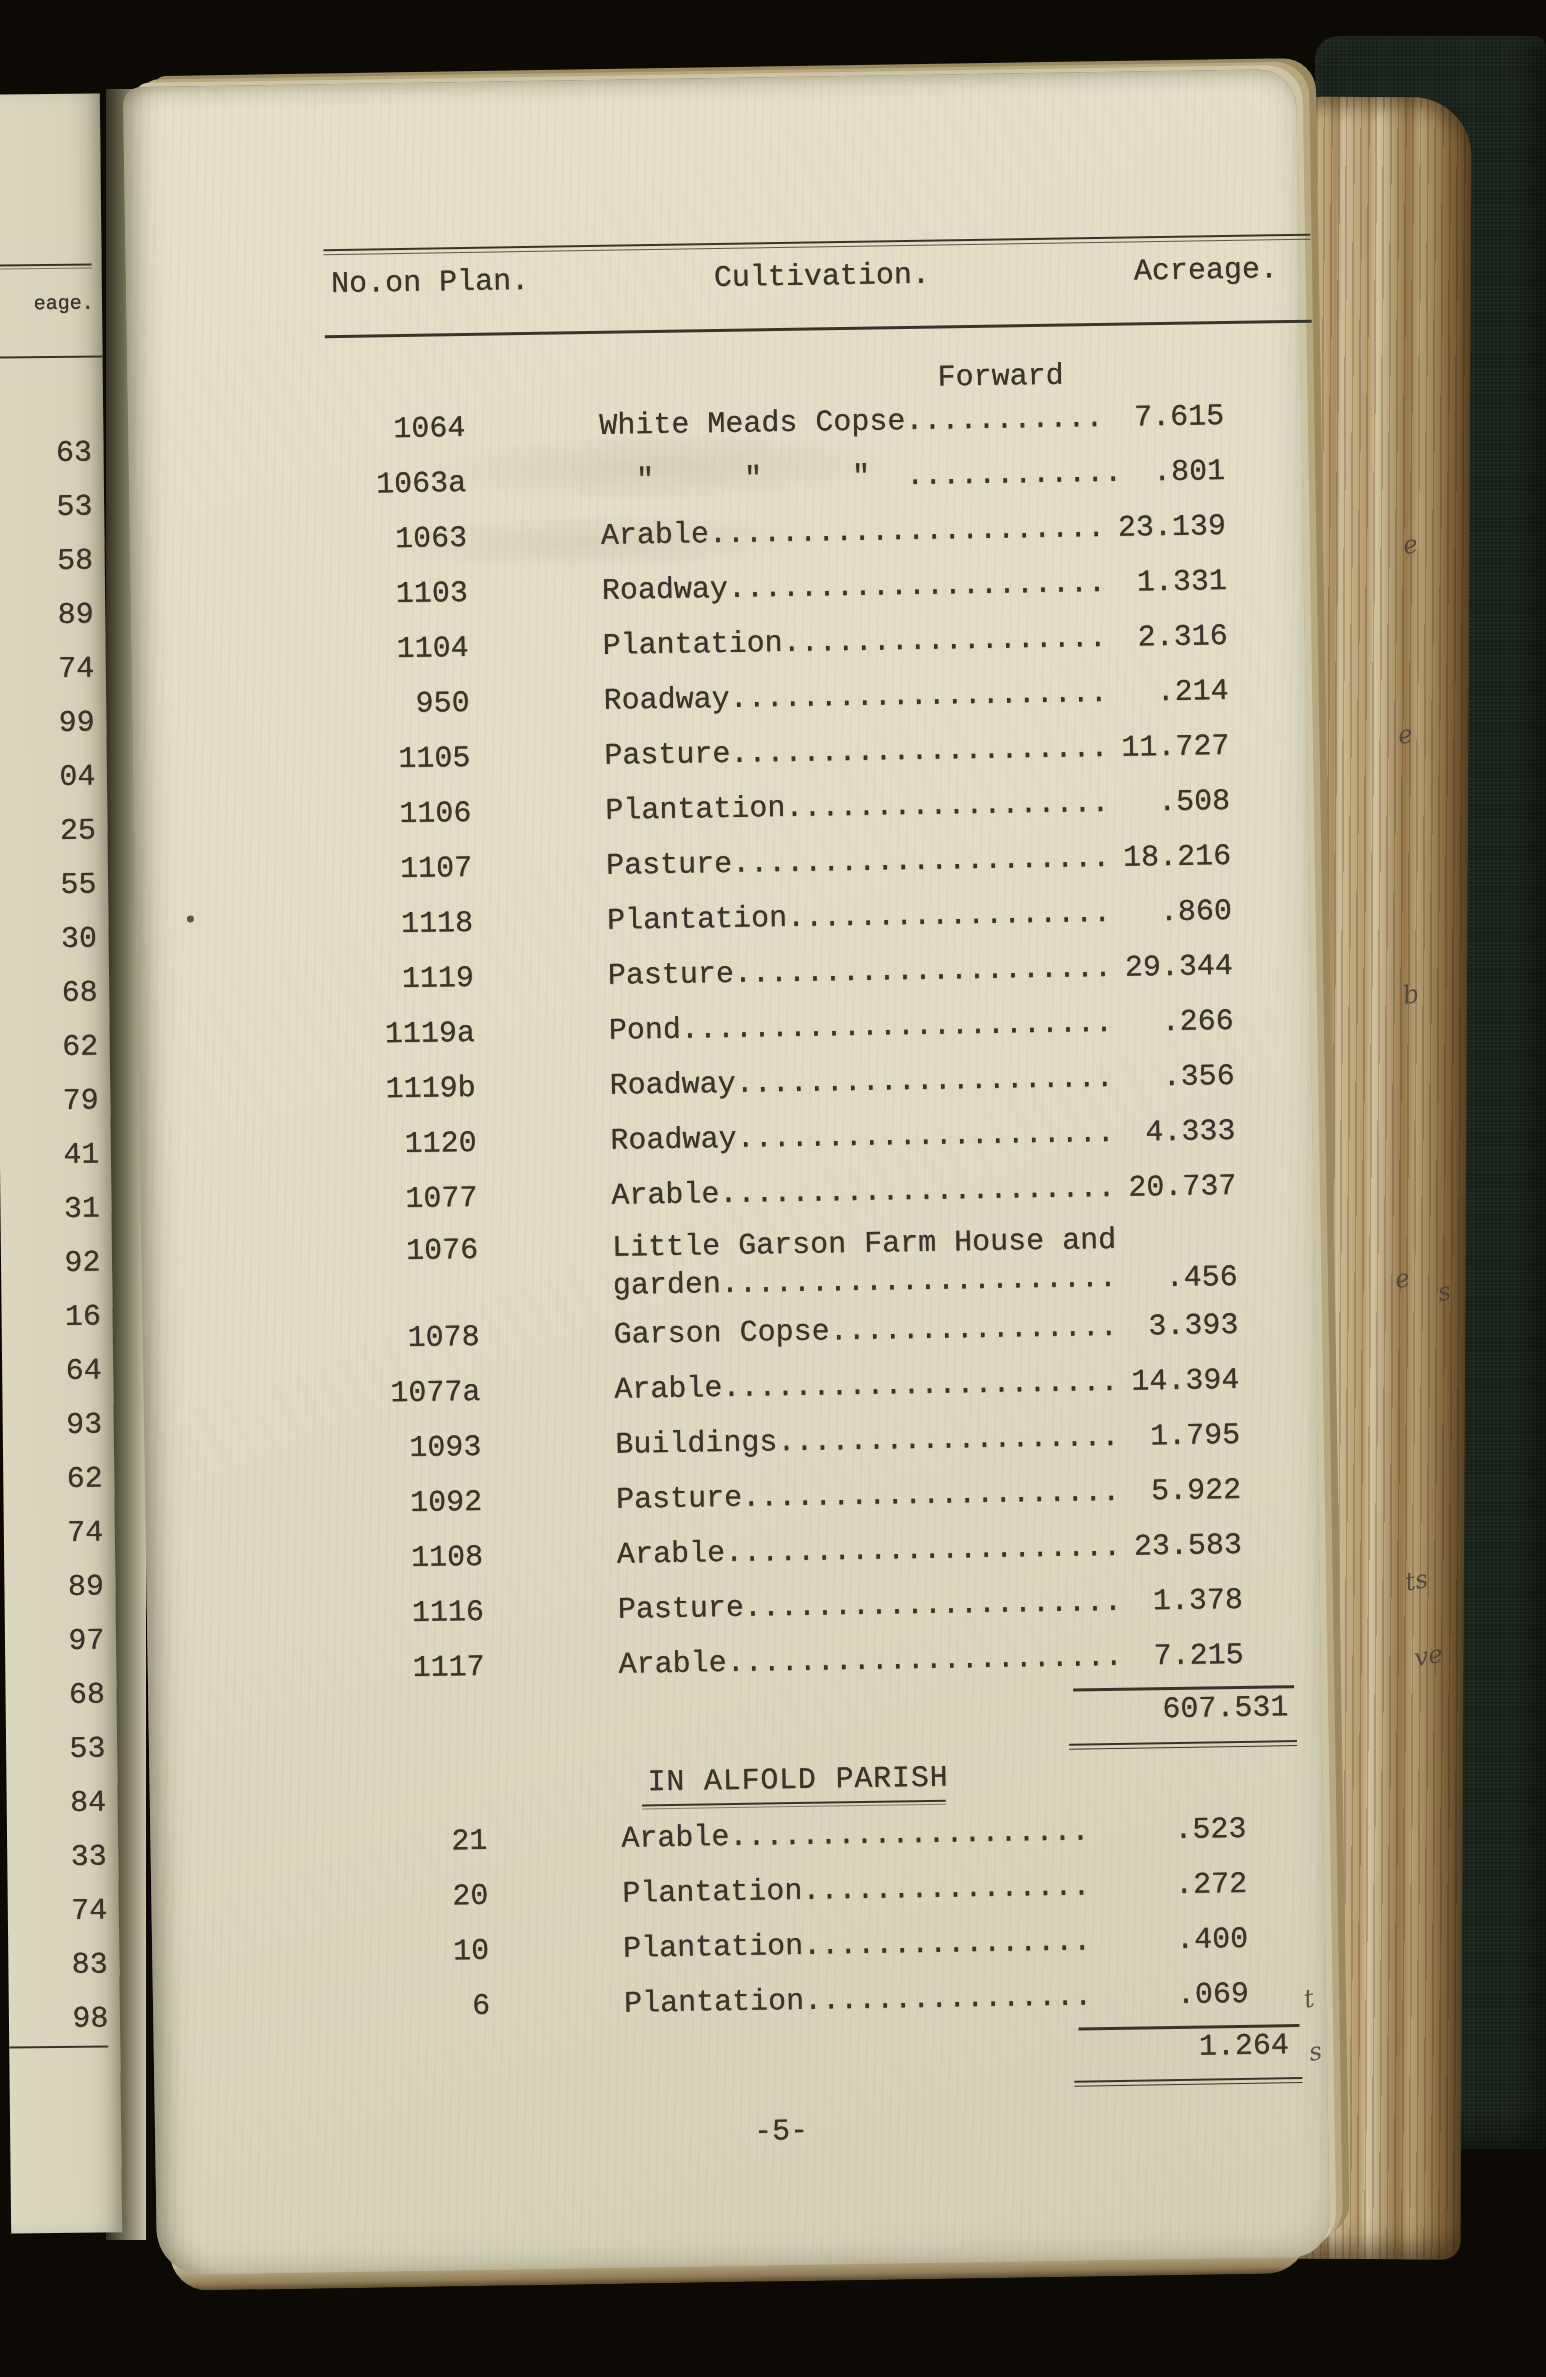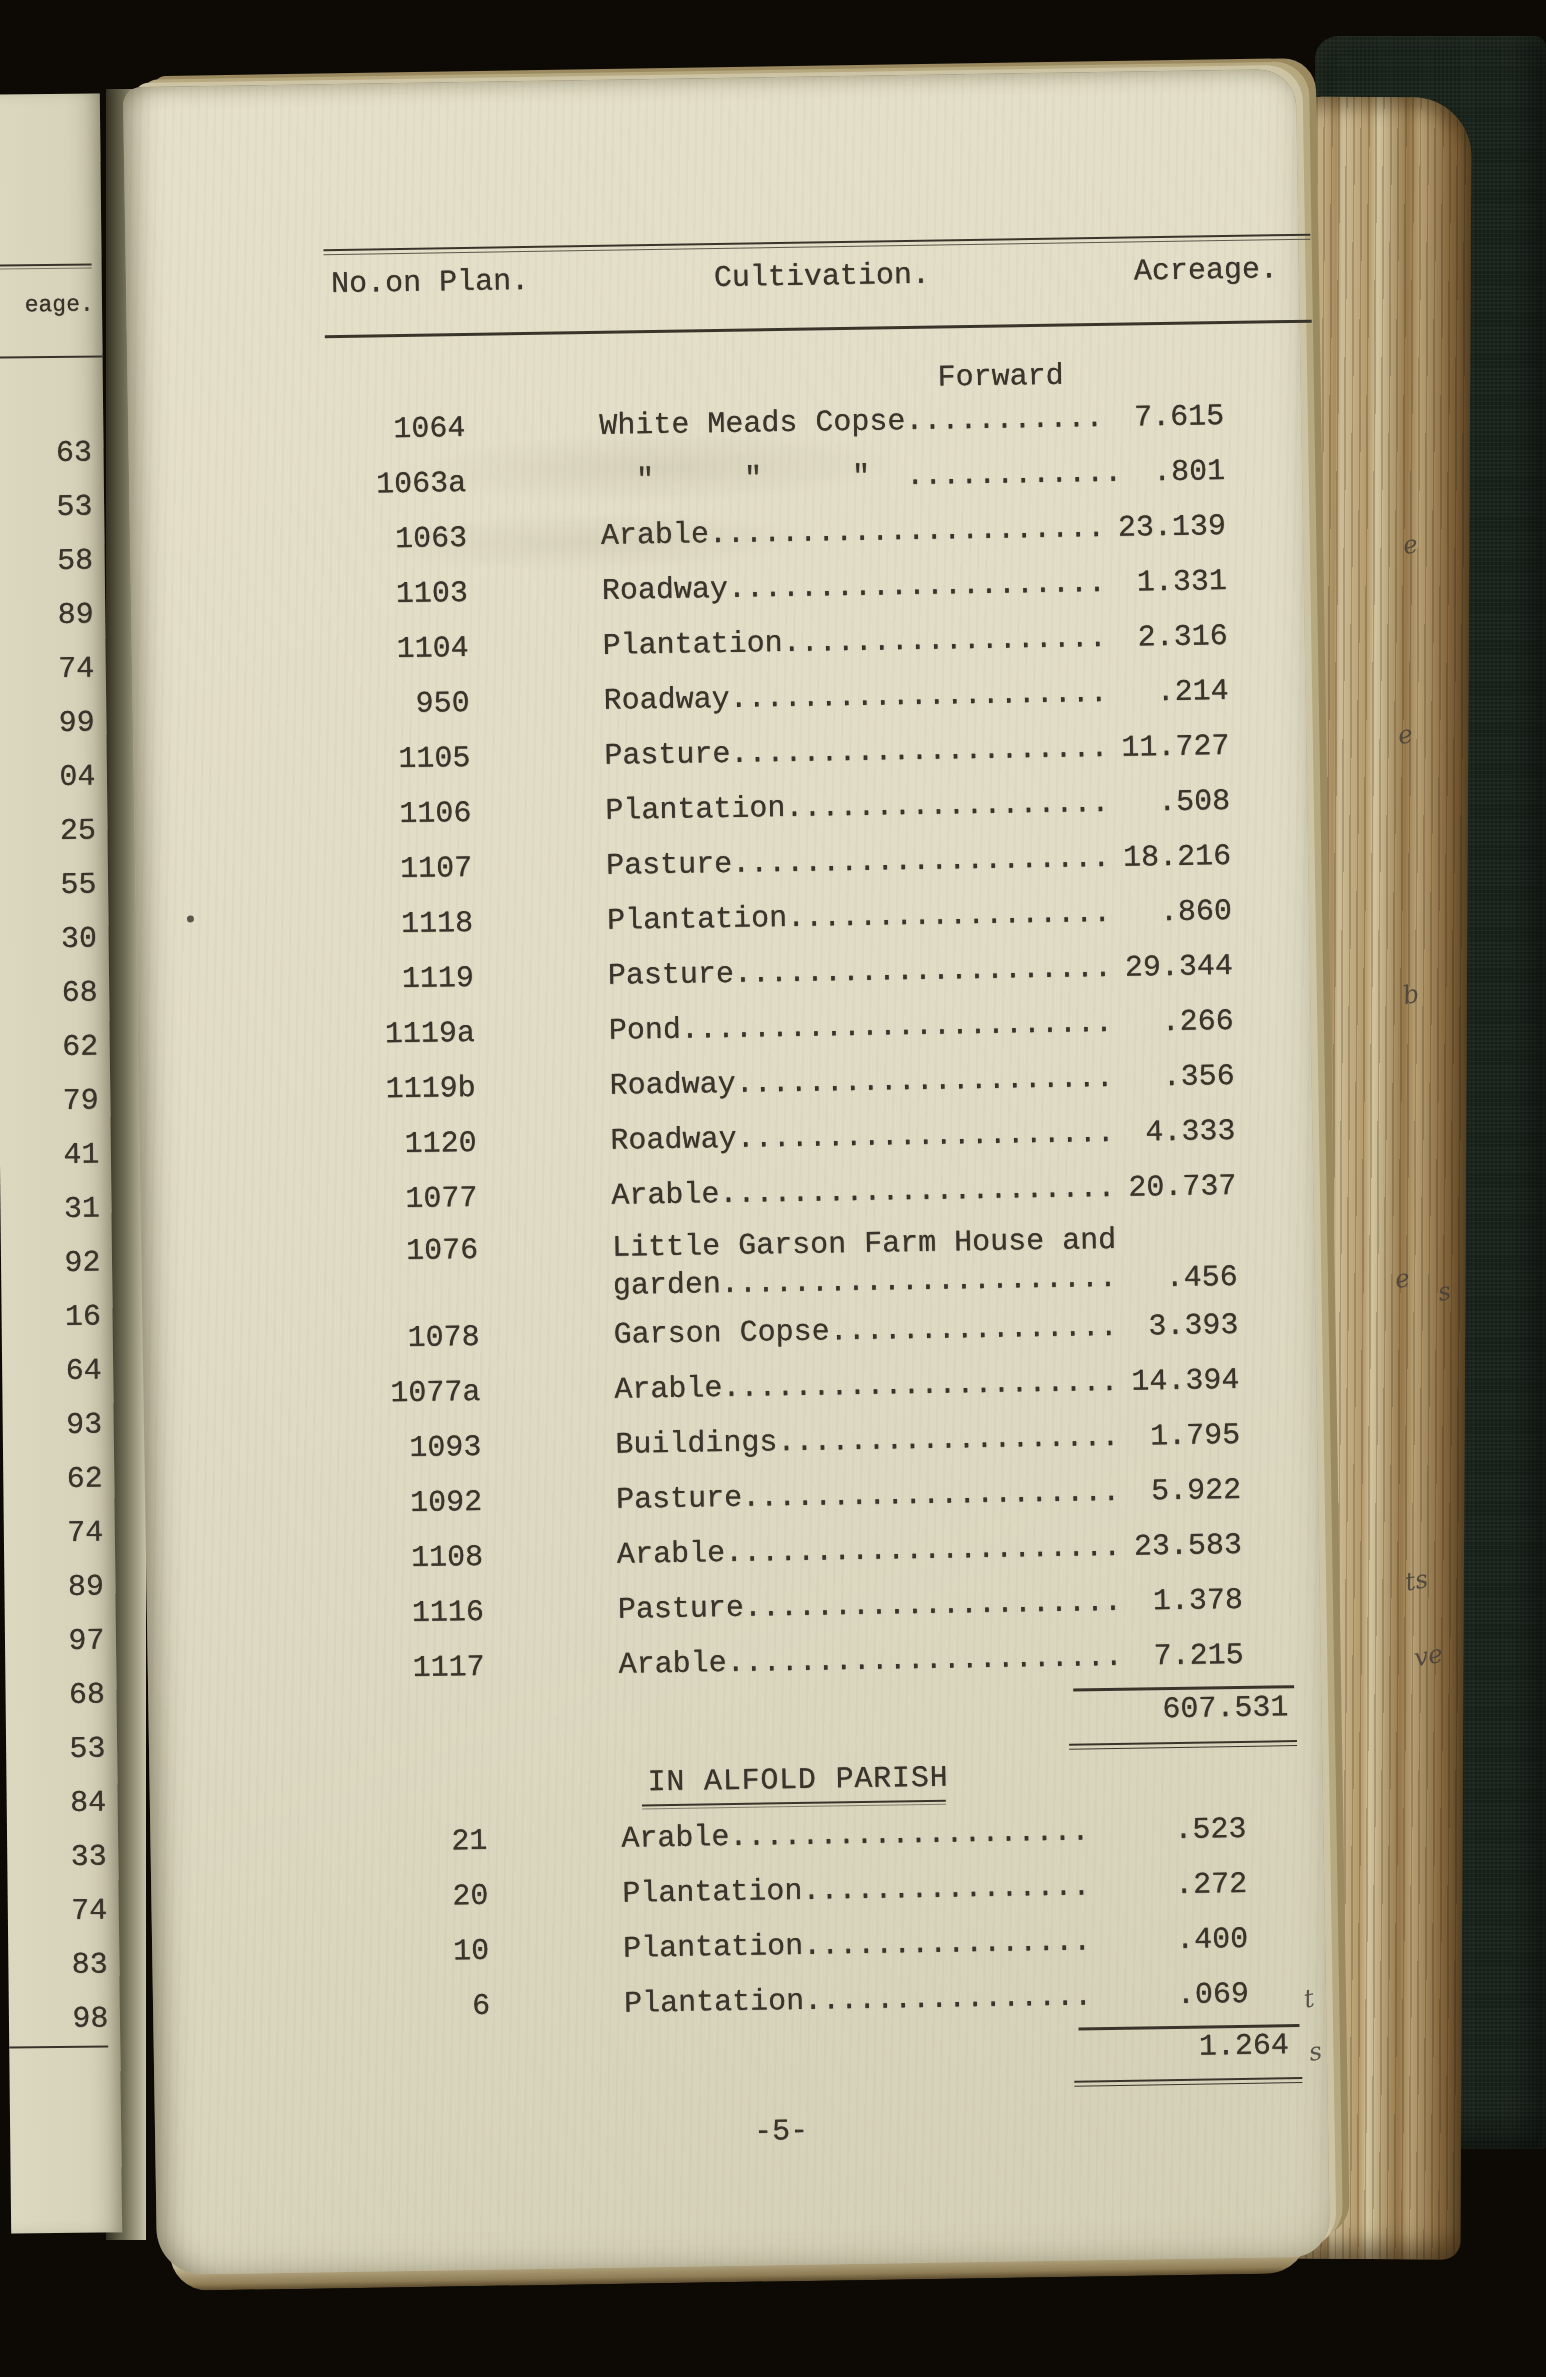--- a/index.html
+++ b/index.html
@@ -45,21 +45,21 @@
     background:linear-gradient(90deg,#333022 0%,#6d6a53 45%,#a5a289 80%,#c8c4aa 100%);
   }
   .left-strip{
     position:absolute;left:0;top:94px;width:111px;height:2139px;z-index:3;
     background:linear-gradient(90deg,#dcd8c0 0%,#d7d3bb 70%,#c4c0a6 100%);
     box-shadow:inset -11.6px 0 18px -8.3px rgba(60,55,35,.45);
     transform:rotate(-.6deg);
     color:#38342b;
   }
   .left-strip .ruleA{position:absolute;top:170px;left:0;width:101px;height:0;border-top:2.5px solid #38342b;border-bottom:0.8px solid rgba(56,52,43,.6);padding-top:1.7px;}
-  .left-strip .eage{position:absolute;top:198px;right:8.3px;font-size:23px;}
+  .left-strip .eage{position:absolute;top:198px;right:8.3px;font-size:20px;}
   .left-strip .ruleB{position:absolute;top:262px;left:0;width:111px;height:0;border-top:2.5px solid #38342b;}
   .left-nums{position:absolute;top:332px;left:0;right:11.6px;text-align:right;font-size:30px;line-height:54px;}
   .left-nums div{height:54px;}
   .left-nums div:last-child{border-bottom:2.5px solid #38342b;}
   
   .page{
     position:absolute;left:140px;top:78px;width:1173px;height:2188px;z-index:4;
     transform:rotate(-.9deg);
     background:linear-gradient(160deg,#e5e0ca 0%,#e0dcc6 45%,#d9d5bd 80%,#d3cfb5 100%);
     border-radius:18px 38px 38px 46px;

